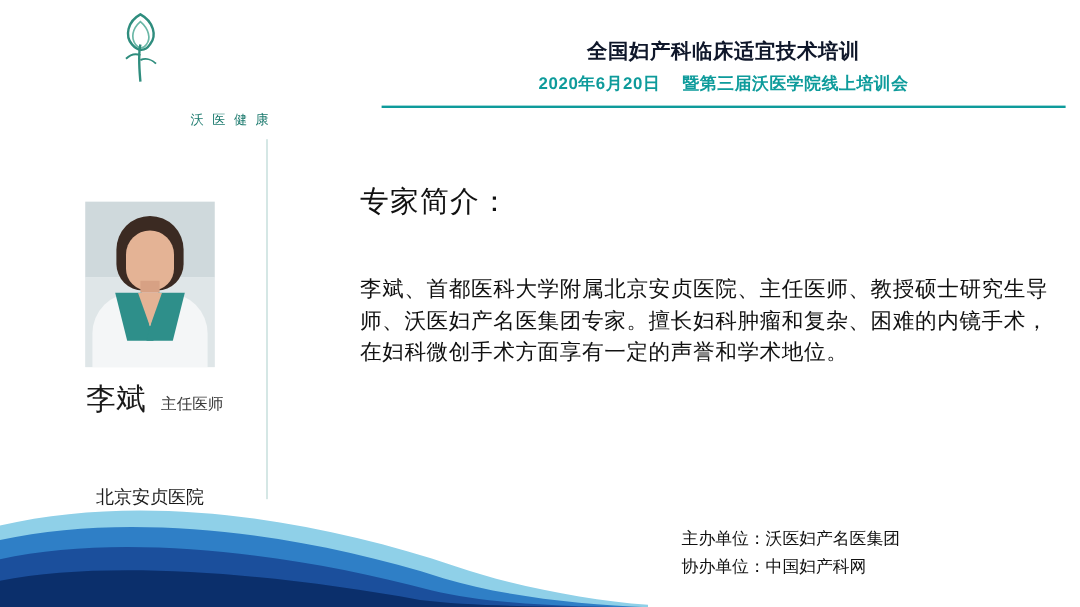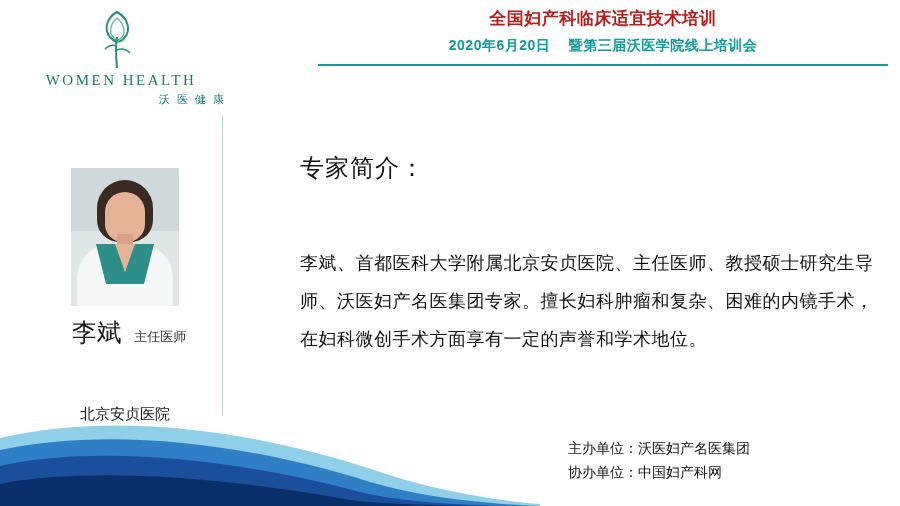--- a/index.html
+++ b/index.html
@@ -17,26 +17,27 @@
   }
 
   
   .header {
     position: absolute;
     left: 318px; top: 6px;
     width: 570px;
     text-align: center;
   }
   .header-line1 {
-    color: #b91c1c;
+    color: #0f172a;
     font-size: 17px;
     font-weight: bold;
     letter-spacing: 0.5px;
     line-height: 26px;
     white-space: nowrap;
+    margin-top: 24px;
   }
   .header-line2 {
     color: #0e9b9b;
     font-size: 14px;
     font-weight: bold;
     letter-spacing: 0.5px;
     line-height: 26px;
     white-space: nowrap;
   }
   .header-rule {
@@ -159,24 +160,24 @@
   .body-title {
     position: absolute;
     left: 300px; top: 152px;
     font-size: 24px;
     color: #111;
     font-family: "Liberation Serif", "DejaVu Serif", serif;
     letter-spacing: 1px;
   }
   .body-text {
     position: absolute;
-    left: 300px; top: 244px;
+    left: 300px; top: 228px;
     width: 586px;
     font-size: 18px;
-    line-height: 38px;
+    line-height: 26px;
     color: #111;
     letter-spacing: 0.5px;
   }
 
   
   .organizers {
     position: absolute;
     right: 150px; bottom: 22px;
     text-align: left;
     font-size: 14px;
@@ -208,21 +209,20 @@
   </div>
 
   <div class="logo-wrap">
     <svg class="logo-mark" viewBox="0 0 46 62">
       <path d="M23 2 C12 8, 10 20, 16 27 C21 33, 27 33, 31 27 C37 20, 34 8, 23 2 Z" fill="none" stroke="#2f8d7e" stroke-width="2"></path>
       <path d="M23 8 C16 14, 15 22, 19 27 C22 31, 25 31, 28 27 C32 22, 30 14, 23 8 Z" fill="none" stroke="#6ab7a6" stroke-width="1.4"></path>
       <path d="M23 27 C21 36, 22 46, 23 58" fill="none" stroke="#2f8d7e" stroke-width="2"></path>
       <path d="M23 36 C18 34, 14 36, 11 39" fill="none" stroke="#2f8d7e" stroke-width="1.6"></path>
       <path d="M23 40 C28 38, 33 40, 36 43" fill="none" stroke="#2f8d7e" stroke-width="1.6"></path>
     </svg>
-    <div class="logo-text">WOMEN      HEALTH</div>
     <div class="logo-sub">沃 医 健 康</div>
   </div>
 
   <div class="v-divider"></div>
 
   <div class="photo">
     <div class="bg-top"></div>
     <div class="bg-bot"></div>
     <div class="hair"></div>
     <div class="face"></div>

